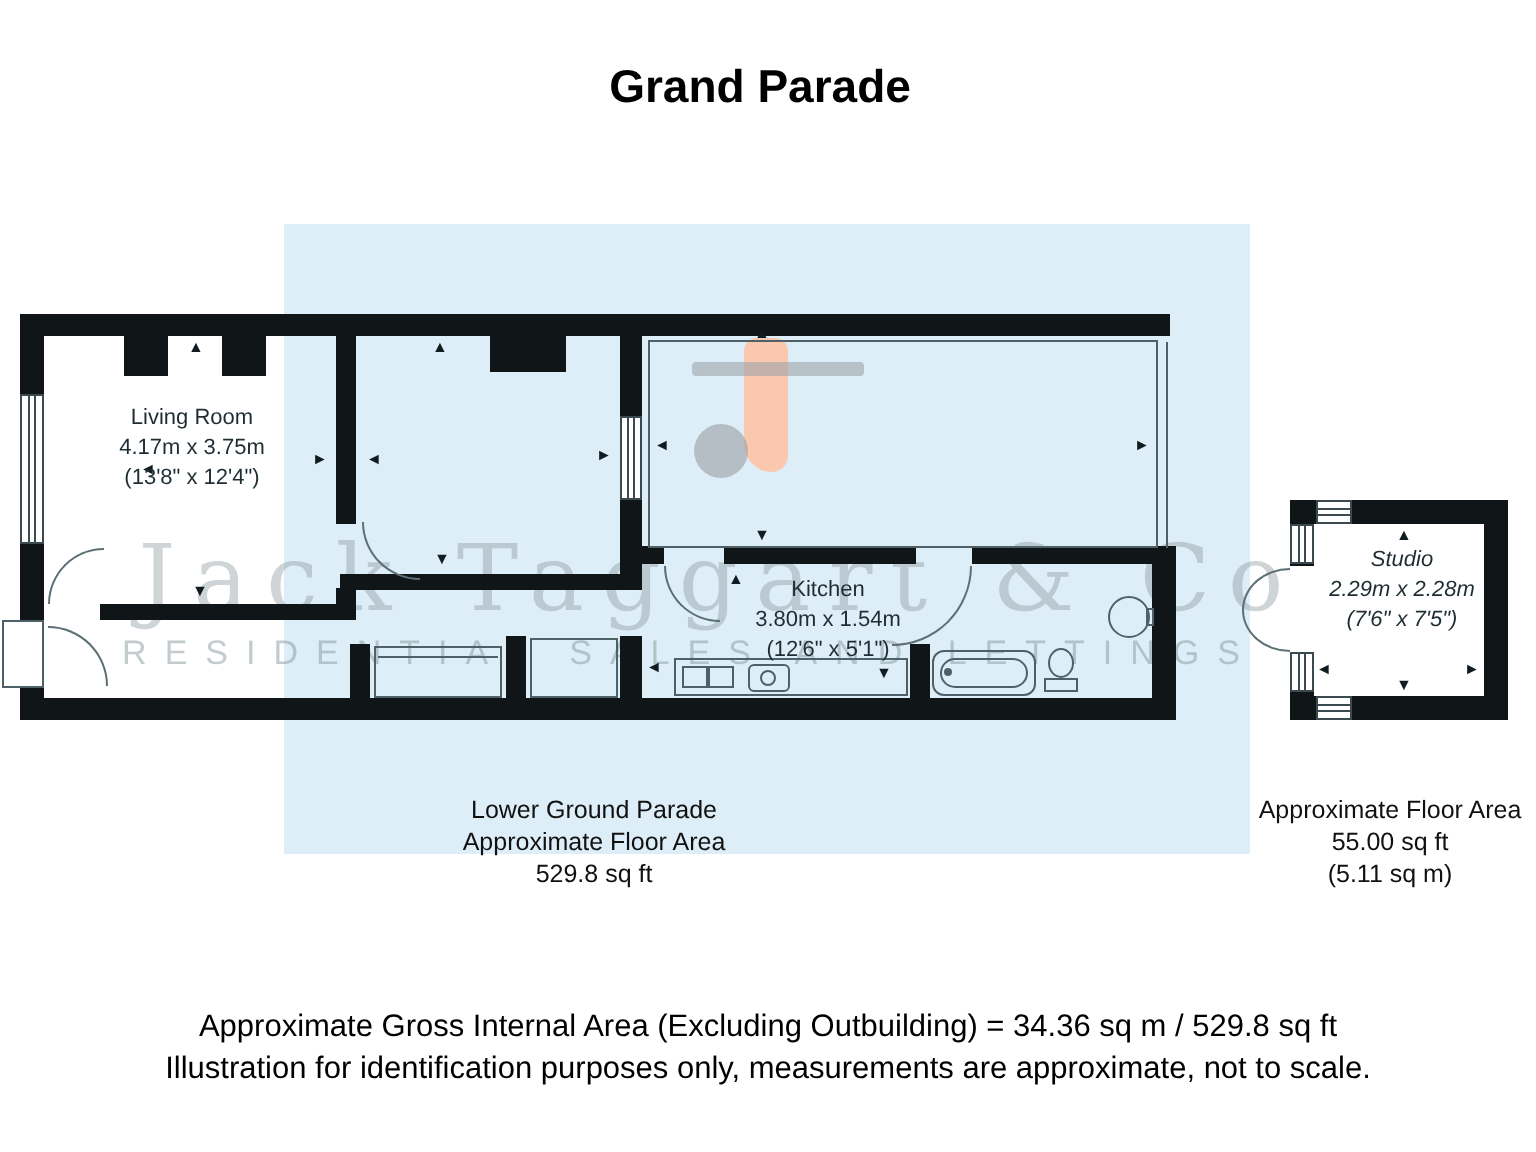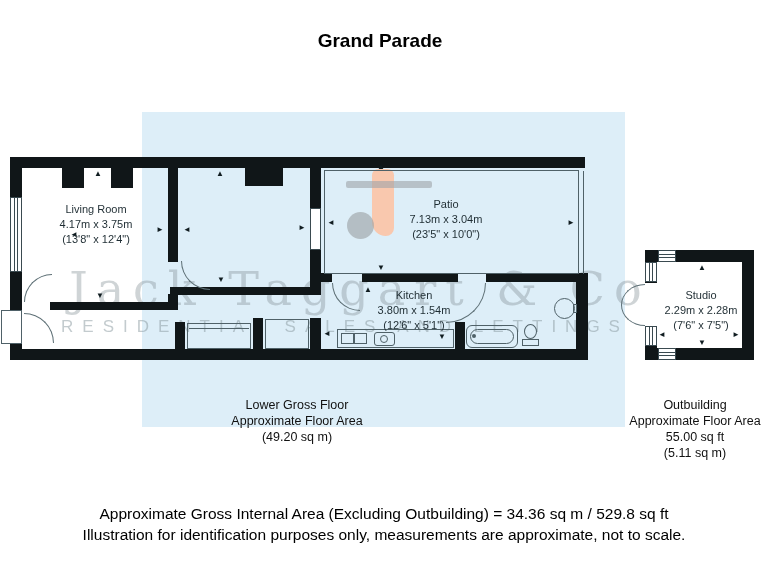--- a/index.html
+++ b/index.html
@@ -1,19 +1,19 @@
 <!DOCTYPE html>
 <html><head>
 <meta charset="utf-8">
 <style>
   html,body{margin:0;padding:0;background:#fff;}
   .stage{position:relative;width:768px;height:576px;background:#fff;overflow:hidden;
          font-family:"Liberation Sans",sans-serif;}
   .title{position:absolute;left:380px;top:30px;transform:translateX(-50%);
-         font-size:19px;font-weight:bold;color:#000;margin:0;white-space:nowrap;}
+         font-size:23px;font-weight:bold;color:#000;margin:0;white-space:nowrap;}
   .backdrop{position:absolute;left:142px;top:112px;width:483px;height:315px;background:#ddeef8;}
   
   .wm-text{position:absolute;left:30px;top:262px;width:660px;text-align:center;
            font-family:"DejaVu Serif",serif;font-size:46px;letter-spacing:9px;
            color:rgba(130,142,148,0.38);white-space:nowrap;z-index:1;}
   .wm-tag{position:absolute;left:30px;top:317px;width:630px;text-align:center;
           font-size:17px;letter-spacing:9px;color:rgba(135,152,158,0.5);white-space:nowrap;z-index:1;}
   .logo-bar{position:absolute;left:372px;top:169px;width:22px;height:67px;background:#f9c8ae;
             border-radius:11px 11px 14px 24px;z-index:1;}
   .logo-cross{position:absolute;left:346px;top:181px;width:86px;height:7px;
@@ -139,43 +139,37 @@
   <span class="arrow" style="left:698px;top:264px;">▲</span>
   <span class="arrow" style="left:698px;top:339px;">▼</span>
   <span class="arrow" style="left:658px;top:331px;">◄</span>
   <span class="arrow" style="left:732px;top:331px;">►</span>
 
   <div class="rlabel" style="left:96px;top:202px;">
     <div>Living Room</div>
     <div>4.17m x 3.75m</div>
     <div>(13'8" x 12'4")</div>
   </div>
-  <div class="rlabel" style="left:446px;top:197px;">
-    <div>Patio</div>
-    <div>7.13m x 3.04m</div>
-    <div>(23'5" x 10'0")</div>
-  </div>
   <div class="rlabel" style="left:414px;top:288px;">
     <div>Kitchen</div>
     <div>3.80m x 1.54m</div>
     <div>(12'6" x 5'1")</div>
   </div>
-  <div class="rlabel" style="left:701px;top:288px;">
+  <div class="rlabel" style="left:701px;top:273px;font-style:italic;">
     <div>Studio</div>
     <div>2.29m x 2.28m</div>
     <div>(7'6" x 7'5")</div>
   </div>
 
   <div class="alabel" style="left:297px;top:397px;">
-    <div>Lower Gross Floor</div>
+    <div>Lower Ground Parade</div>
     <div>Approximate Floor Area</div>
-    <div>(49.20 sq m)</div>
+    <div>529.8 sq ft</div>
   </div>
   <div class="alabel" style="left:695px;top:397px;">
-    <div>Outbuilding</div>
     <div>Approximate Floor Area</div>
     <div>55.00 sq ft</div>
     <div>(5.11 sq m)</div>
   </div>
 
   <div class="footer">
     <div>Approximate Gross Internal Area (Excluding Outbuilding) = 34.36 sq m / 529.8 sq ft</div>
     <div>Illustration for identification purposes only, measurements are approximate, not to scale.</div>
   </div>
 

